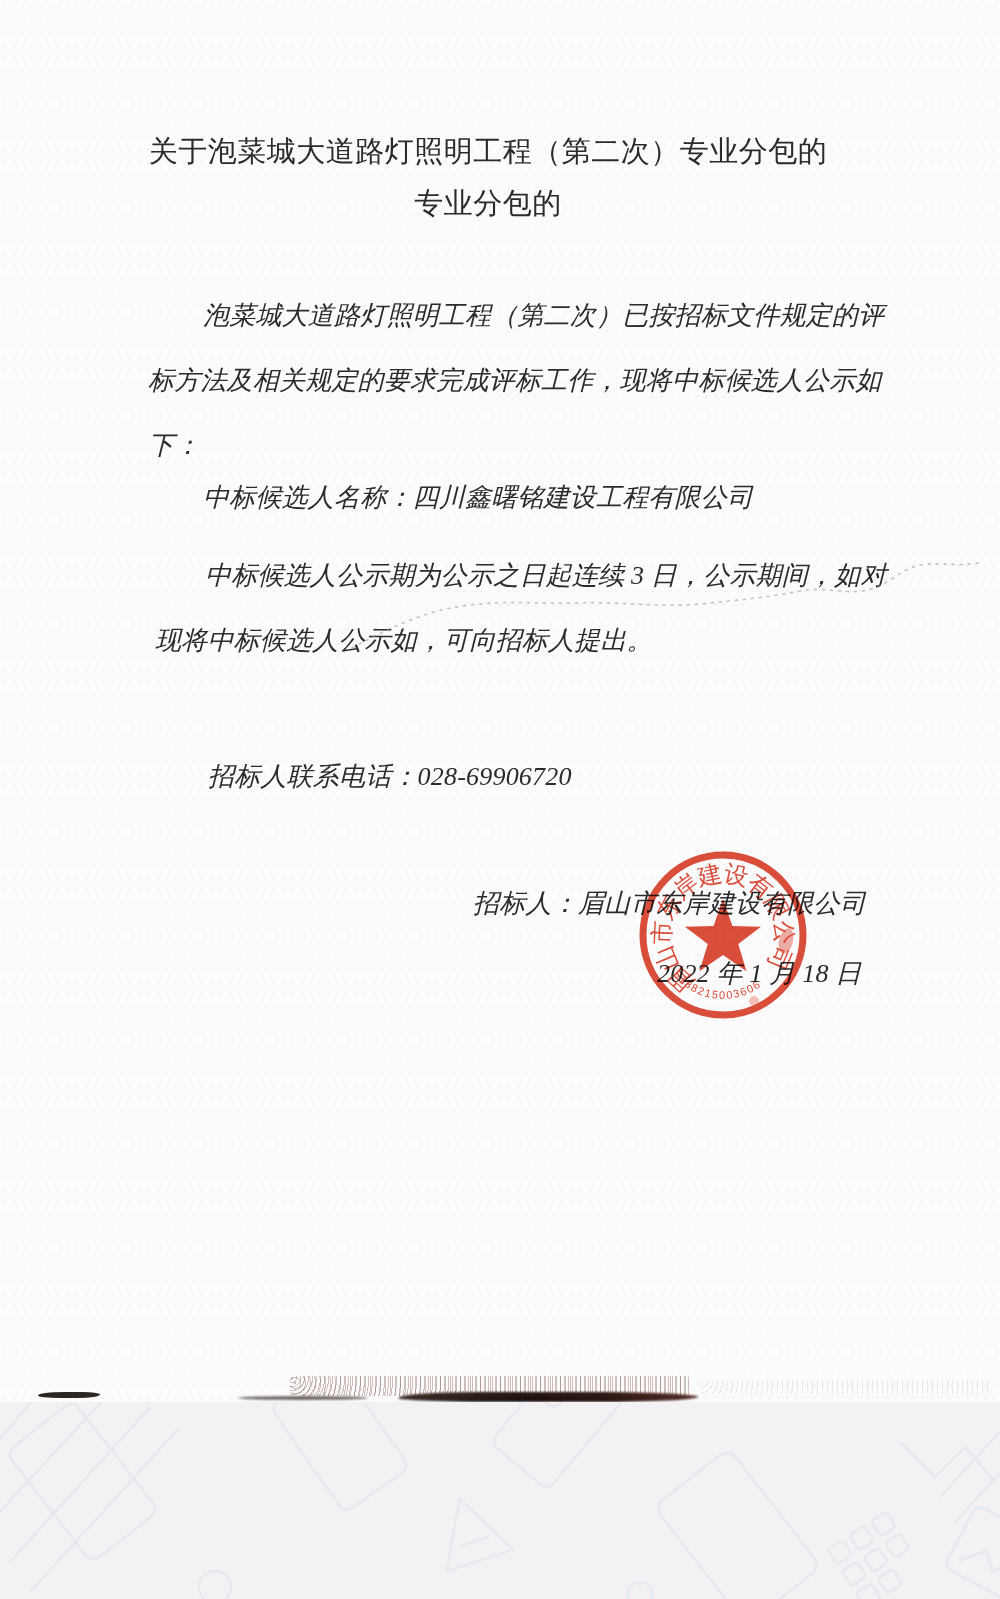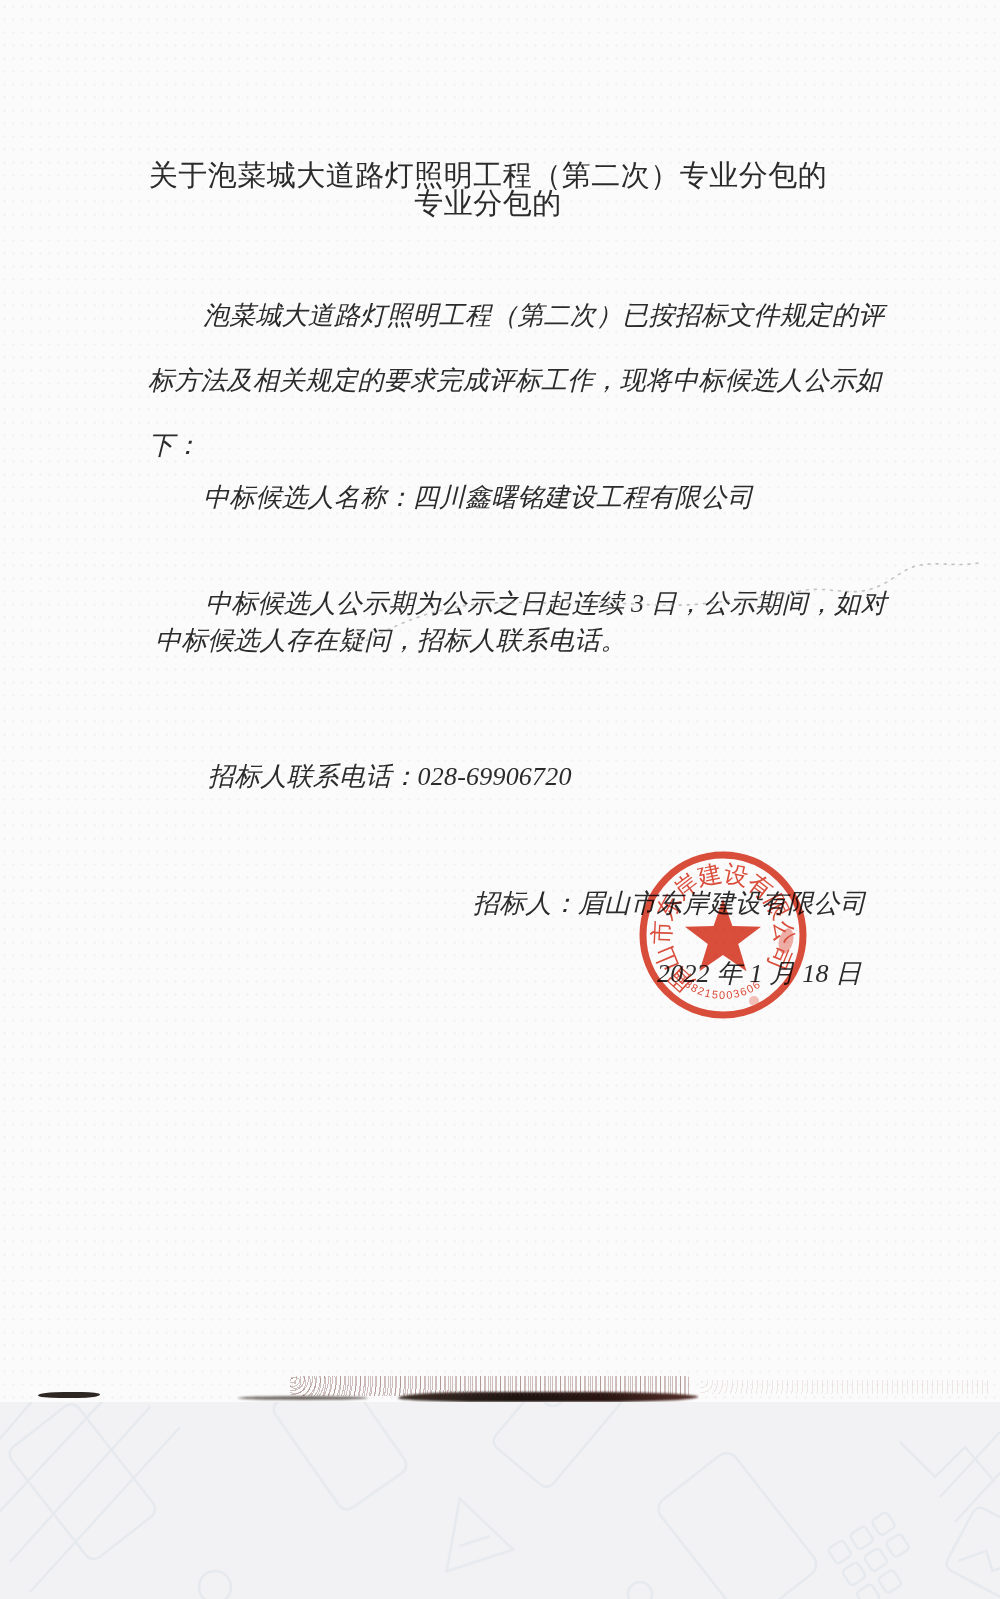--- a/index.html
+++ b/index.html
@@ -16,30 +16,30 @@
   .seal-wrap{position:absolute;left:623px;top:835px;width:200px;height:200px;
        mix-blend-mode:multiply;opacity:0.9;}
   .smudge{position:absolute;pointer-events:none;}
   .overlay-svg{position:absolute;left:0;top:0;pointer-events:none;}
 </style>
 </head>
 <body>
 
 <div class="paper"></div>
 
-<div class="tline title" style="top:135px;margin-top:24px;">关于泡菜城大道路灯照明工程（第二次）专业分包的</div>
+<div class="tline title" style="top:135px;">关于泡菜城大道路灯照明工程（第二次）专业分包的</div>
 <div class="tline title" style="top:187px;">专业分包的</div>
 
 <div class="tline body26" style="left:203px;top:301px;">泡菜城大道路灯照明工程（第二次）已按招标文件规定的评</div>
 <div class="tline body26" style="left:148px;top:366px;">标方法及相关规定的要求完成评标工作，现将中标候选人公示如</div>
 <div class="tline body26" style="left:148px;top:431px;">下：</div>
 
 <div class="tline body26" style="left:203px;top:483px;">中标候选人名称：四川鑫曙铭建设工程有限公司</div>
-<div class="tline body26" style="left:205px;top:561px;margin-top:28px;">中标候选人公示期为公示之日起连续 3 日，公示期间，如对</div>
-<div class="tline body26" style="left:155px;top:626px;">中标候选人存在疑问，招标人联系电话。</div>
+<div class="tline body26" style="left:205px;top:561px;">中标候选人公示期为公示之日起连续 3 日，公示期间，如对</div>
+<div class="tline body26" style="left:155px;top:626px;">现将中标候选人公示如，可向招标人提出。</div>
 
 <div class="tline body26" style="left:208px;top:762px;">招标人联系电话：028-69906720</div>
 
 <div class="tline body26" style="left:473px;top:889px;">招标人：眉山市东岸建设有限公司</div>
 <div class="tline body26" style="left:657px;top:959px;">2022 年 1 月 18 日</div>
 
 <svg class="overlay-svg" width="1000" height="1599">
   <path d="M352,648 C 400,622 430,610 470,605 C 510,600 540,604 575,603 C 625,601 655,608 700,604
            C 740,600 770,597 800,591 C 825,586 842,594 862,591 C 888,587 898,571 916,566
            C 934,561 955,567 978,563" fill="none" stroke="#8f969c" stroke-width="1.6" stroke-dasharray="2 6" stroke-linecap="round" opacity="0.55"></path>

